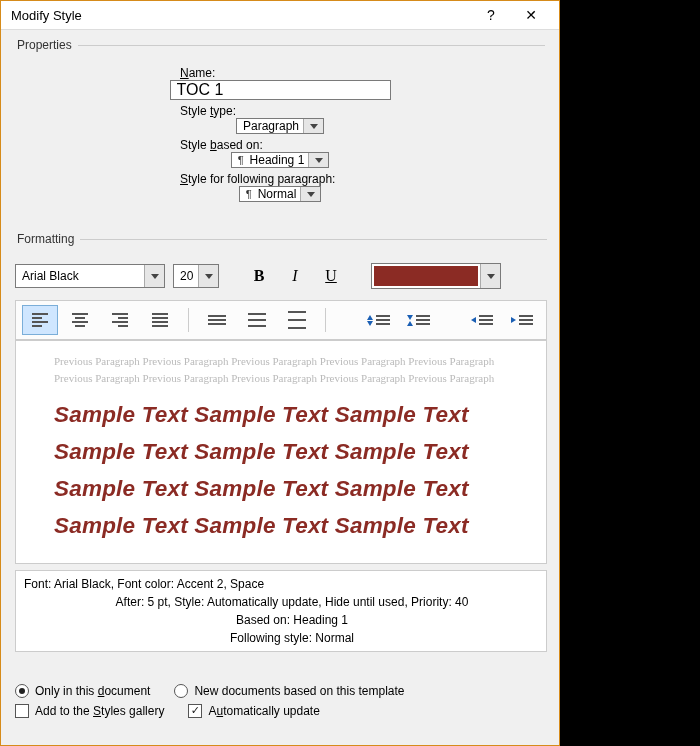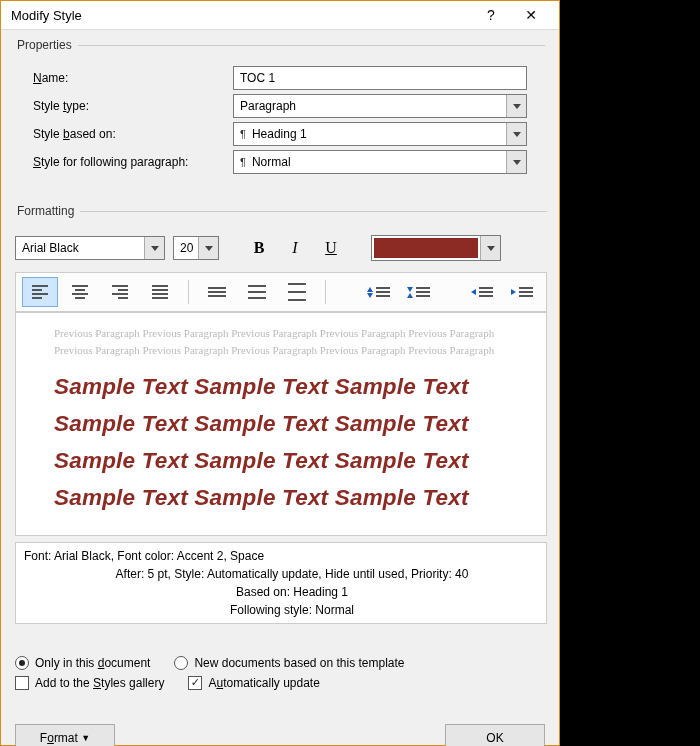--- a/index.html
+++ b/index.html
@@ -57,31 +57,32 @@
   }
   legend {
     font-size: 12px;
     color: #333;
     padding-right: 6px;
   }
   .row {
     display: flex;
     align-items: center;
     margin: 4px 18px;
+    flex-direction: column;
   }
   .row label {
     width: 200px;
   }
   .underline { text-decoration: underline; }
   input[type=text] {
     flex: 1;
     height: 24px;
     border: 1px solid #7a7a7a;
     padding: 0 6px;
-    font-size: 12px;
+    font-size: 16px;
     background: #fff;
   }
   .select {
     flex: 1;
     height: 24px;
     border: 1px solid #7a7a7a;
     background: #fff;
     display: flex;
     align-items: center;
     position: relative;

